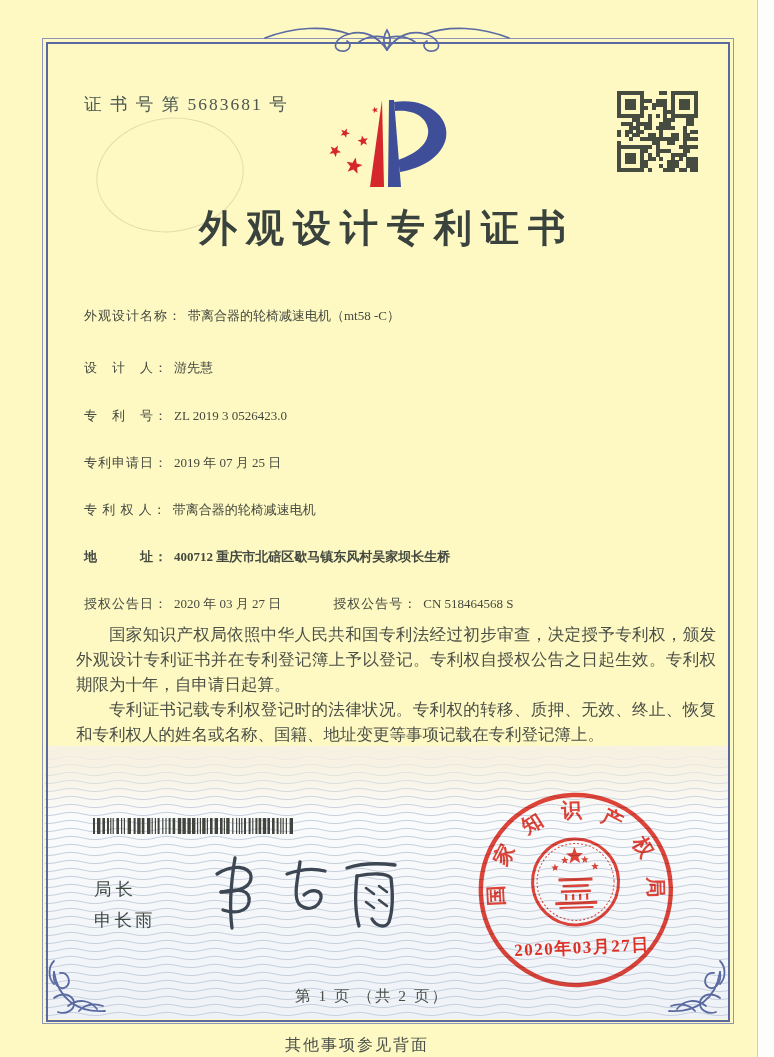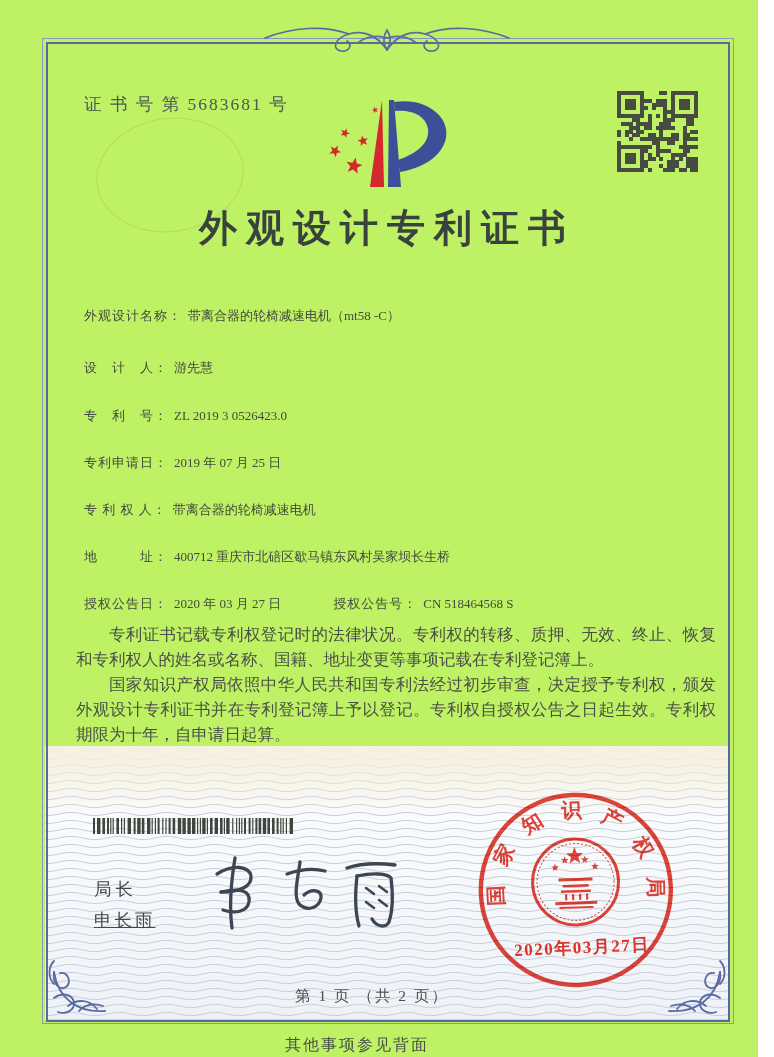--- a/index.html
+++ b/index.html
@@ -1,18 +1,18 @@
 <!DOCTYPE html>
 <html><head>
 <meta charset="utf-8">
 <style>
   html,body{margin:0;padding:0;background:#ffffff;}
   .page{
     position:relative;width:774px;height:1057px;overflow:hidden;
-    background:#bef264;
+    background:#fef9c3;
     font-family:"Liberation Serif","DejaVu Serif",serif;
     color:#454b44;
   }
   
   .edge-right{position:absolute;right:0;top:0;width:16px;height:100%;
     background:#fdfdfb;border-left:1px solid rgba(140,146,165,.45);}
   
   .border-outer{position:absolute;left:42px;top:38px;width:690px;height:984px;
     border:1px solid #8d96b8;pointer-events:none;z-index:5;}
   .border-inner{position:absolute;left:46px;top:42px;width:680px;height:976px;
@@ -36,31 +36,31 @@
   .logo{position:absolute;left:300px;top:80px;z-index:10;}
   .qr{position:absolute;left:617px;top:91px;z-index:10;}
   .title{position:absolute;left:0;top:203px;width:774px;text-align:center;
     font-size:38px;font-weight:700;letter-spacing:9px;color:#39423c;z-index:10;}
   
   .row{position:absolute;left:84px;font-size:13px;color:#44493f;z-index:10;white-space:nowrap;}
   .row .lbl{letter-spacing:1px;}
   .row .val{margin-left:6px;}
   .row .lbl2{margin-left:52px;letter-spacing:1px;}
   .r1{top:307px;} .r2{top:359px;} .r3{top:407px;} .r4{top:454px;}
-  .r5{top:501px;} .r6{top:548px;} .r7{top:595px;}
+  .r5{top:501px;} .r6{top:548px;font-weight:bold;} .r7{top:595px;}
   
   .paras{position:absolute;left:76px;top:622px;width:640px;z-index:10;}
   .paras p{margin:0;text-indent:2em;text-align:justify;font-size:16.5px;
     line-height:25px;color:#4a4f46;}
   
   .barcode{position:absolute;left:93px;top:818px;z-index:10;}
   .signer-title{position:absolute;left:94px;top:877px;font-size:17.5px;letter-spacing:4px;
     color:#3f4a44;z-index:10;}
   .signer-name{position:absolute;left:94px;top:908px;font-size:17.5px;letter-spacing:3px;
-    color:#3f4a44;z-index:10;text-decoration:underline;}
+    color:#3f4a44;z-index:10;}
   .signature{position:absolute;left:205px;top:852px;z-index:10;}
   .seal{position:absolute;left:463px;top:782px;z-index:11;opacity:.93;
     mix-blend-mode:multiply;transform:rotate(-2deg);}
   .seal-date{position:absolute;left:477px;top:936px;width:210px;text-align:center;
     font-size:17px;font-weight:700;letter-spacing:1.5px;color:#dd3126;z-index:12;
     transform:rotate(-2.5deg);}
   .footer-page{position:absolute;left:0;top:986px;width:744px;text-align:center;
     font-size:15.5px;letter-spacing:2px;color:#4a5049;z-index:10;}
   .back-note{position:absolute;left:0;top:1035px;width:714px;text-align:center;
     font-size:16px;letter-spacing:2px;color:#4a5049;z-index:10;}
@@ -420,22 +420,22 @@
     <span class="lbl">专 利 权 人：</span><span class="val">带离合器的轮椅减速电机</span>
   </div>
   <div class="row r6">
     <span class="lbl">地　　　址：</span><span class="val">400712 重庆市北碚区歇马镇东风村吴家坝长生桥</span>
   </div>
   <div class="row r7">
     <span class="lbl">授权公告日：</span><span class="val">2020 年 03 月 27 日</span><span class="lbl2">授权公告号：</span><span class="val">CN 518464568 S</span>
   </div>
 
   <div class="paras">
+    <p>国家知识产权局依照中华人民共和国专利法经过初步审查，决定授予专利权，颁发外观设计专利证书并在专利登记簿上予以登记。专利权自授权公告之日起生效。专利权期限为十年，自申请日起算。</p>
     <p>专利证书记载专利权登记时的法律状况。专利权的转移、质押、无效、终止、恢复和专利权人的姓名或名称、国籍、地址变更等事项记载在专利登记簿上。</p>
-    <p>国家知识产权局依照中华人民共和国专利法经过初步审查，决定授予专利权，颁发外观设计专利证书并在专利登记簿上予以登记。专利权自授权公告之日起生效。专利权期限为十年，自申请日起算。</p>
   </div>
 
   <svg class="barcode" id="barcode-svg" width="200" height="16">
       <rect x="0.0" y="0" width="2.0" height="16" fill="#41453d"></rect>
       <rect x="4.0" y="0" width="3.4" height="16" fill="#41453d"></rect>
       <rect x="9.4" y="0" width="2.6" height="16" fill="#41453d"></rect>
       <rect x="14.0" y="0" width="2.0" height="16" fill="#41453d"></rect>
       <rect x="17.2" y="0" width="1.2" height="16" fill="#41453d"></rect>
       <rect x="19.6" y="0" width="1.2" height="16" fill="#41453d"></rect>
       <rect x="23.4" y="0" width="2.6" height="16" fill="#41453d"></rect>

